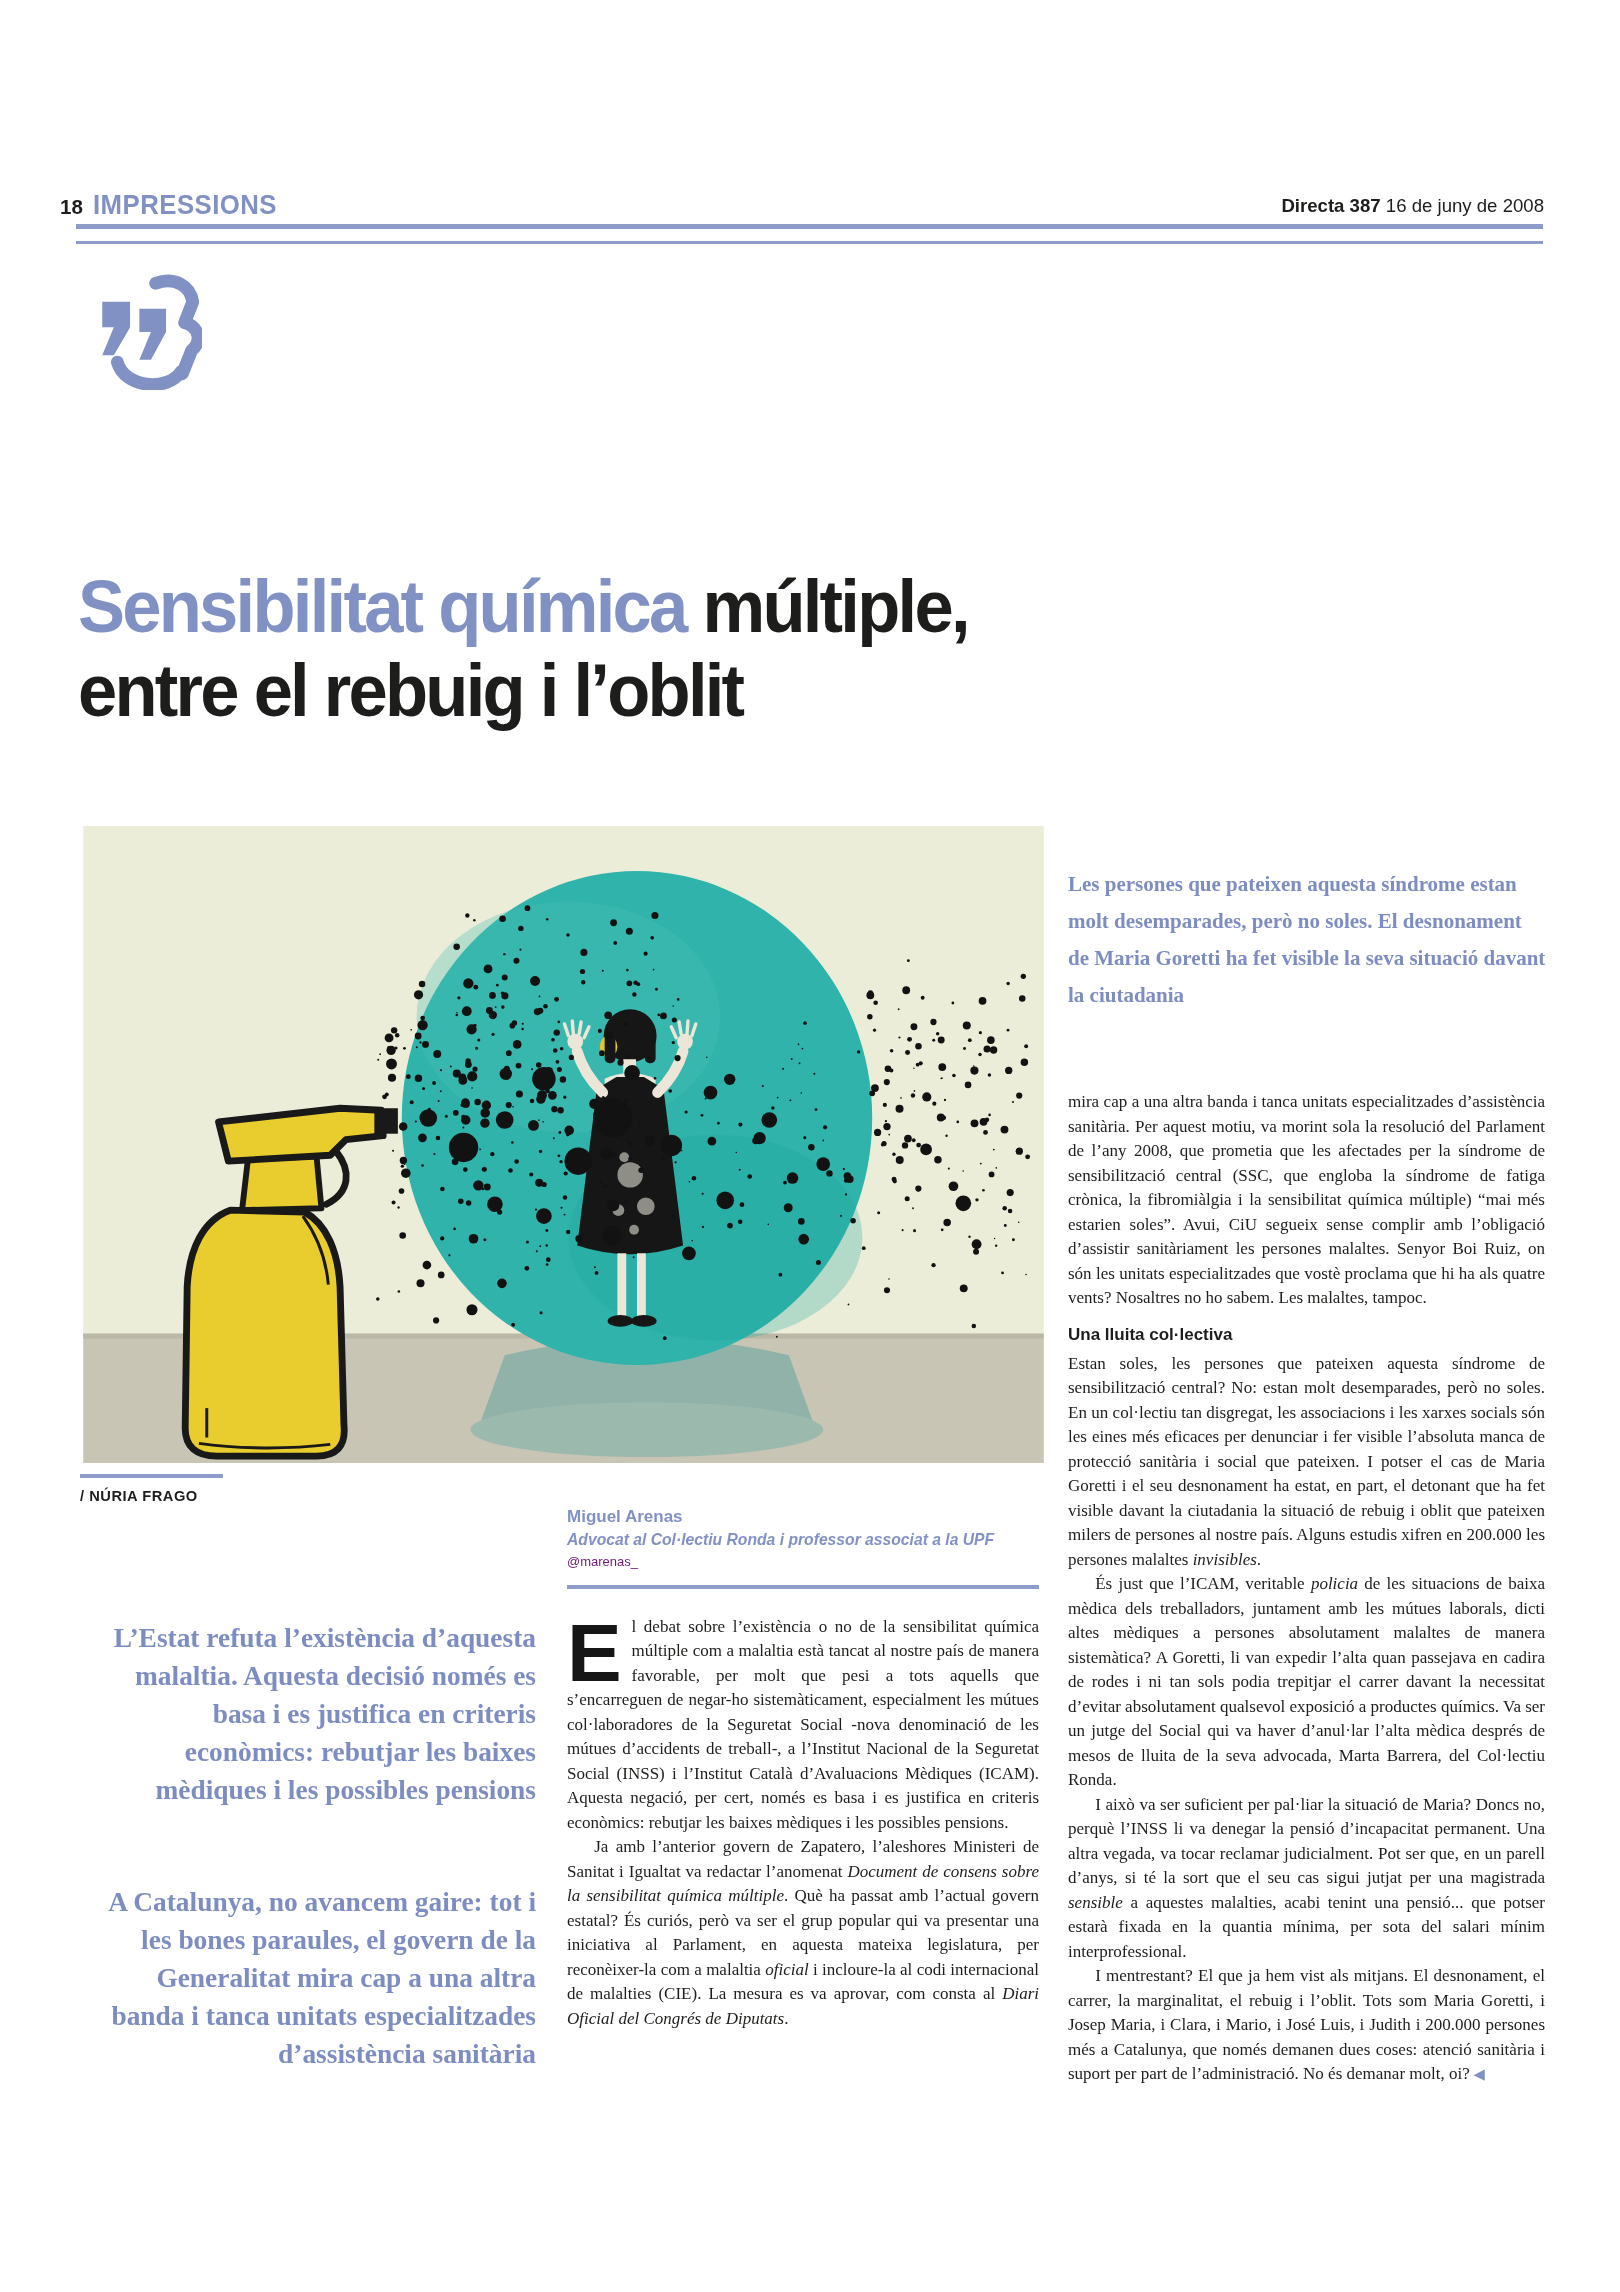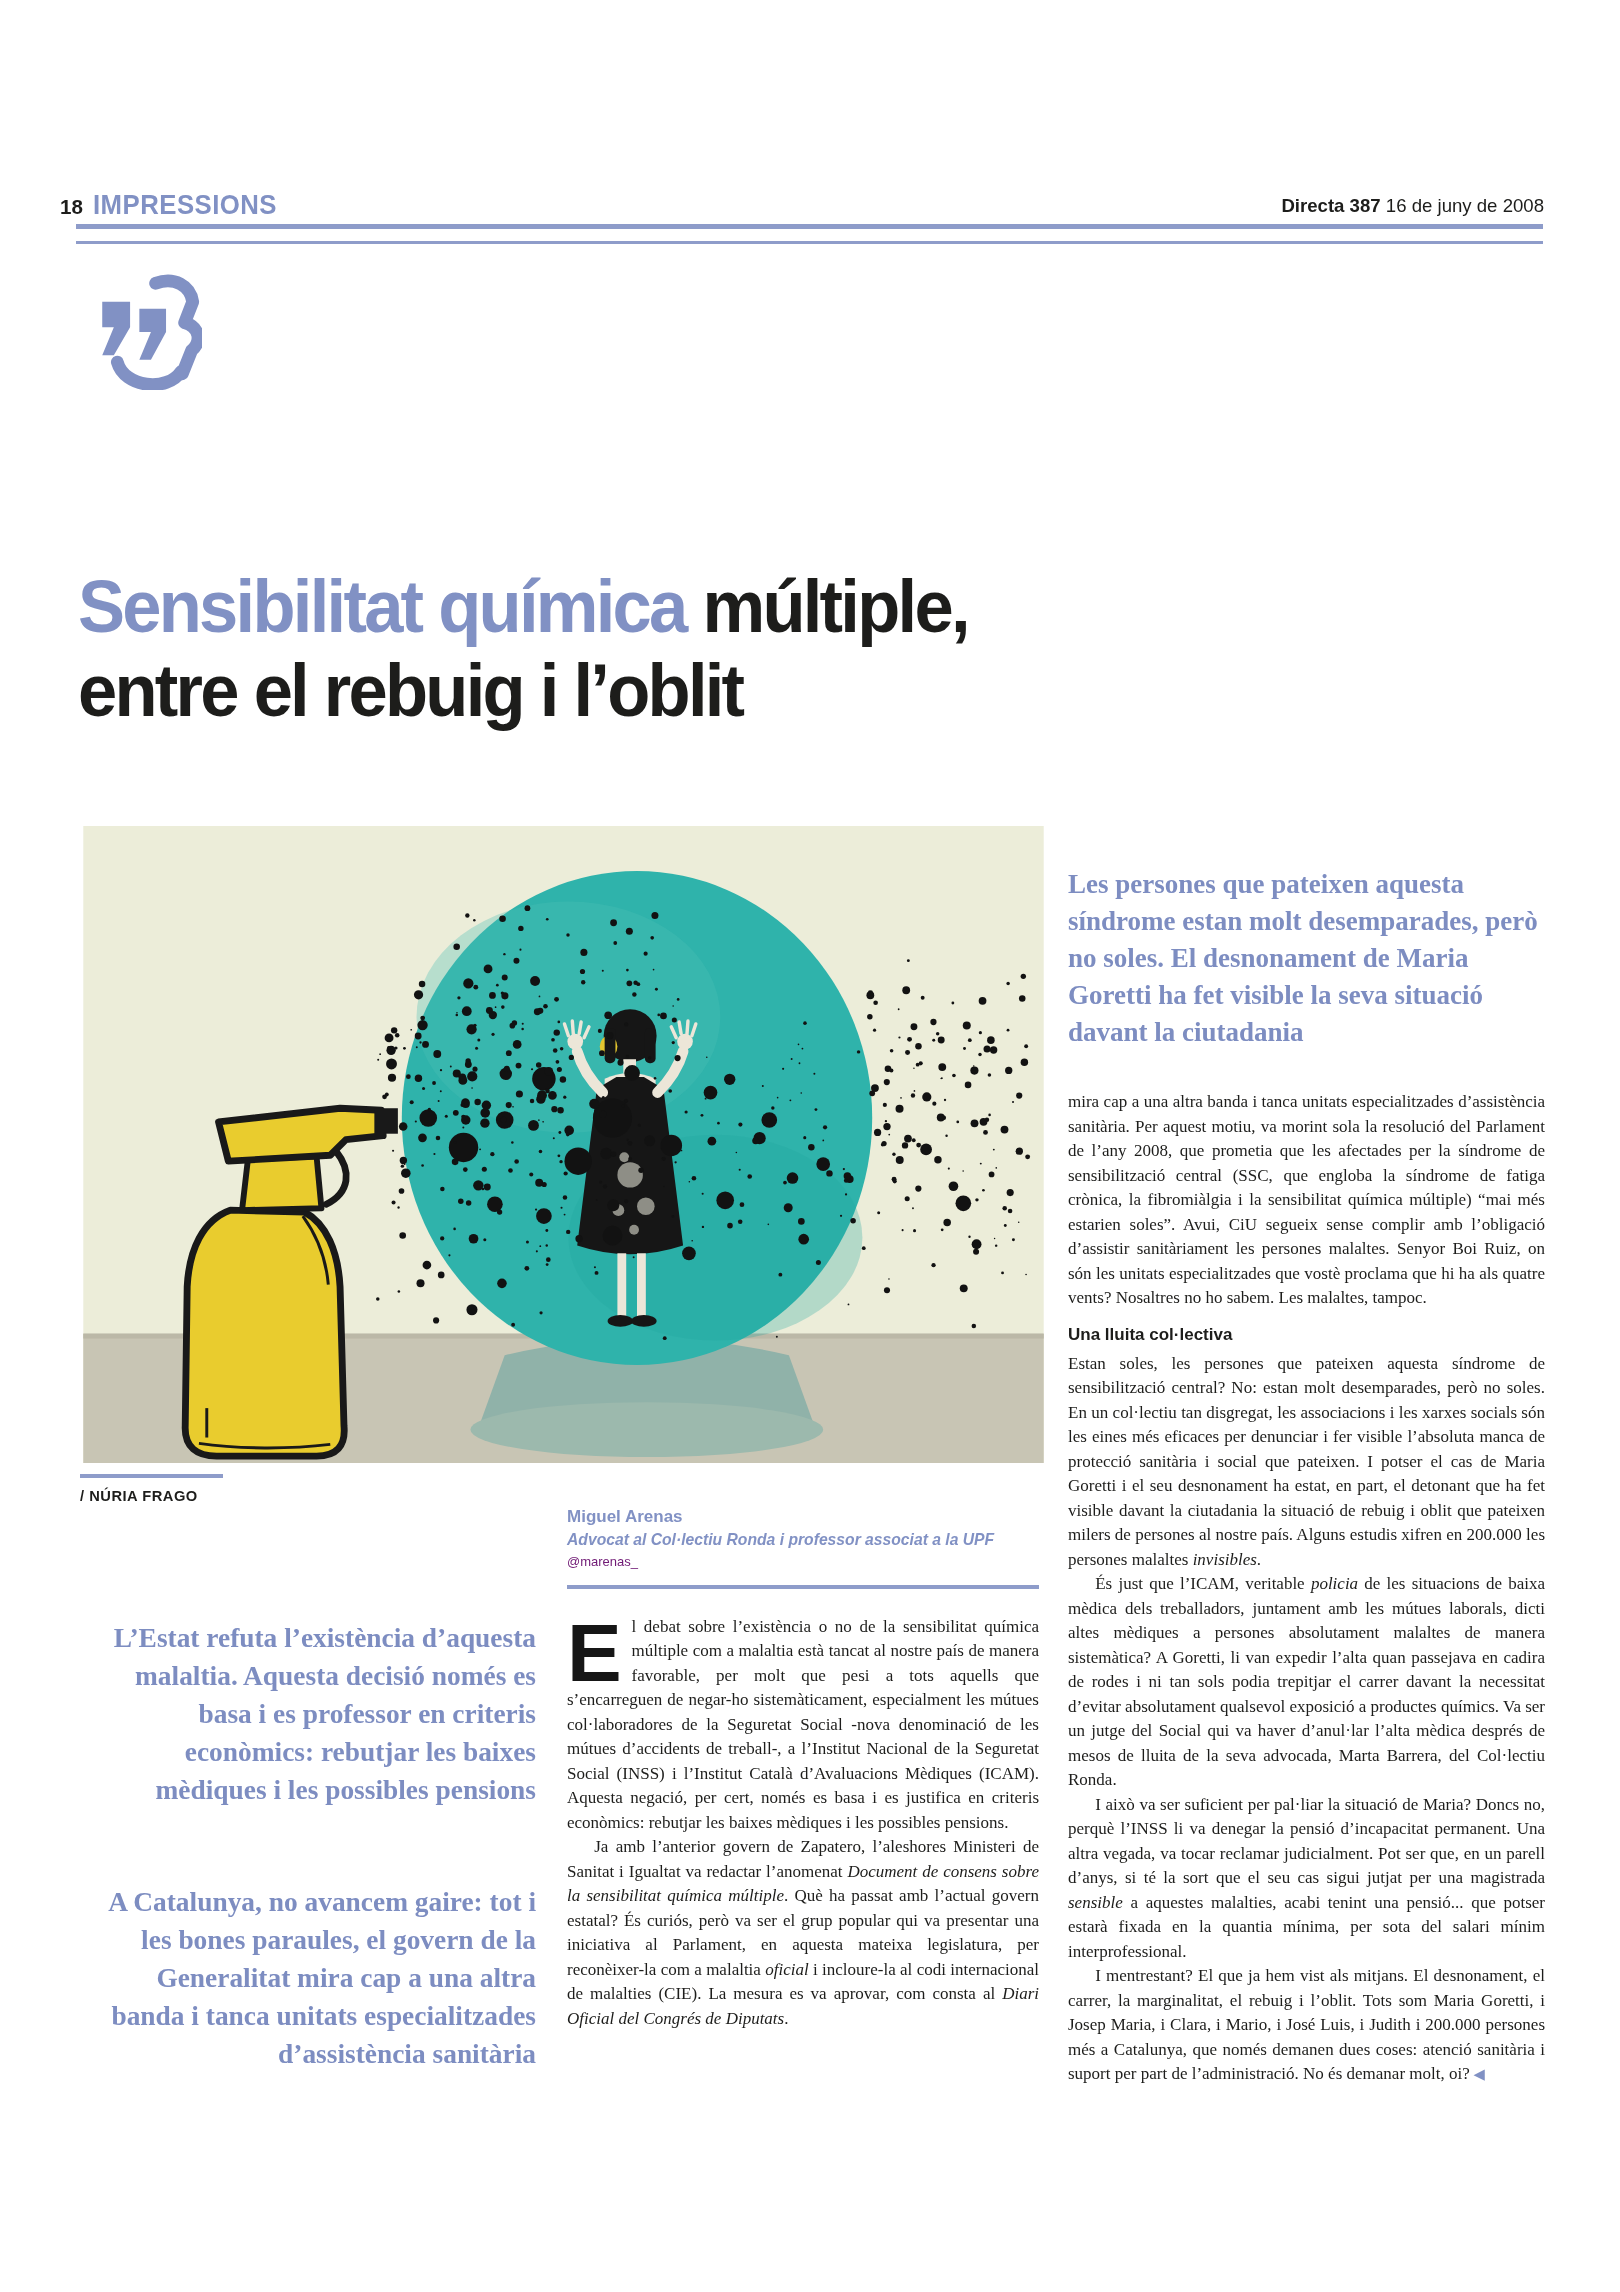--- a/index.html
+++ b/index.html
@@ -24,21 +24,21 @@
             line-height:84px;letter-spacing:-2.9px;color:#1d1d1b;margin:0;
             transform:scaleX(.94);transform-origin:left top;}
   .headline .hl{color:#8191c4;}
   
   .illu{position:absolute;left:83px;top:826px;width:961px;height:637px;}
   .credit-rule{position:absolute;left:80px;top:1474px;width:143px;height:3.9px;background:#8e9cca;}
   .credit{position:absolute;left:80px;top:1488px;font-family:"Liberation Sans",sans-serif;
           font-size:14.7px;font-weight:700;letter-spacing:0.5px;color:#1d1d1b;}
   
   .standfirst{position:absolute;left:1068px;top:866px;width:480px;
-              font-family:"Liberation Serif",serif;font-weight:700;font-size:27px;
+              font-family:"Liberation Serif",serif;font-weight:700;font-size:21px;
               line-height:37px;color:#7d8dc1;}
   
   .pq-col{position:absolute;left:83px;top:1619px;width:453px;text-align:right;}
   .pullquote{font-family:"Liberation Serif",serif;font-weight:700;font-size:27.4px;
              line-height:38px;color:#7d8dc1;}
   .pullquote + .pullquote{margin-top:74px;}
   
   .mid-col{position:absolute;left:567px;top:1506px;width:472px;}
   .author-name{font-family:"Liberation Sans",sans-serif;font-weight:900;font-size:17px;
                color:#8191c4;line-height:22.5px;}
@@ -614,21 +614,21 @@
         <circle cx="901.5" cy="203.6" r="4.09"></circle>
       </g>
   </svg>
 
   <div class="credit-rule"></div>
   <div class="credit">/ NÚRIA FRAGO</div>
 
   <div class="standfirst">Les persones que pateixen aquesta síndrome estan molt desemparades, però no soles. El desnonament de Maria Goretti ha fet visible la seva situació davant la ciutadania</div>
 
   <div class="pq-col">
-    <div class="pullquote">L’Estat refuta l’existència d’aquesta malaltia. Aquesta decisió només es basa i es professor en criteris econòmics: rebutjar les baixes mèdiques i les possibles pensions</div>
+    <div class="pullquote">L’Estat refuta l’existència d’aquesta malaltia. Aquesta decisió només es basa i es justifica en criteris econòmics: rebutjar les baixes mèdiques i les possibles pensions</div>
     <div class="pullquote">A Catalunya, no avancem gaire: tot i les bones paraules, el govern de la Generalitat mira cap a una altra banda i tanca unitats especialitzades d’assistència sanitària</div>
   </div>
 
   <div class="mid-col">
     <div>
       <div class="author-name">Miguel Arenas</div>
       <div class="author-role">Advocat al Col·lectiu Ronda i professor associat a la UPF</div>
       <div class="author-handle">@marenas_</div>
     </div>
     <div class="col-rule"></div>

